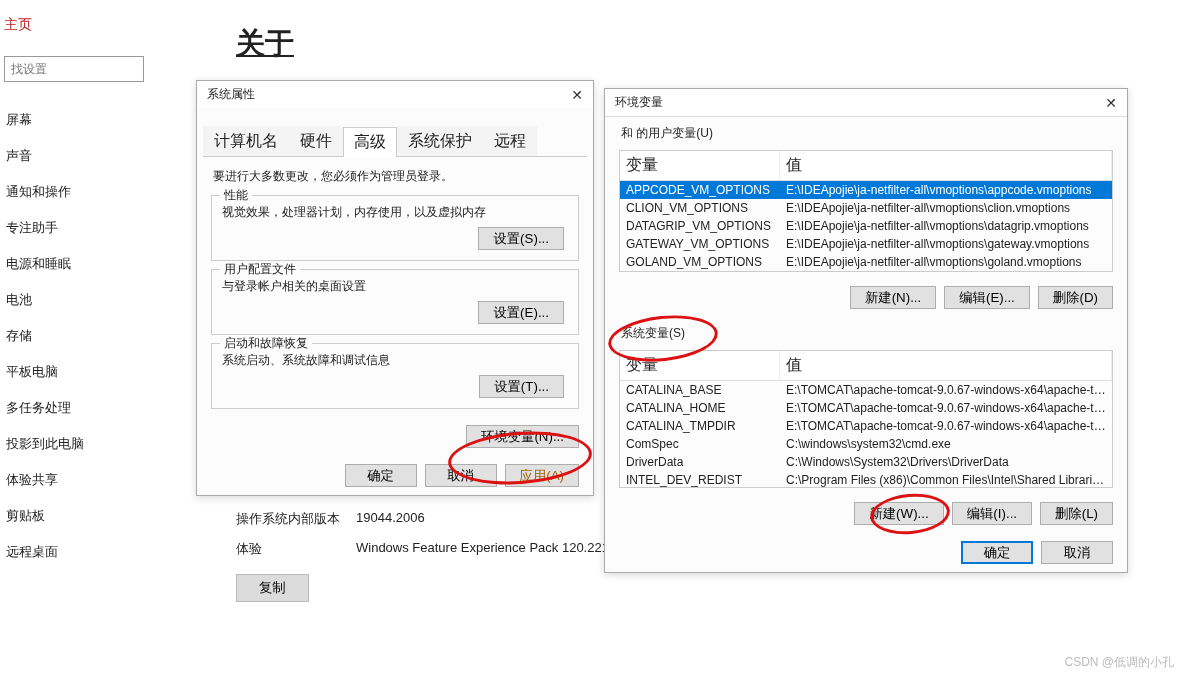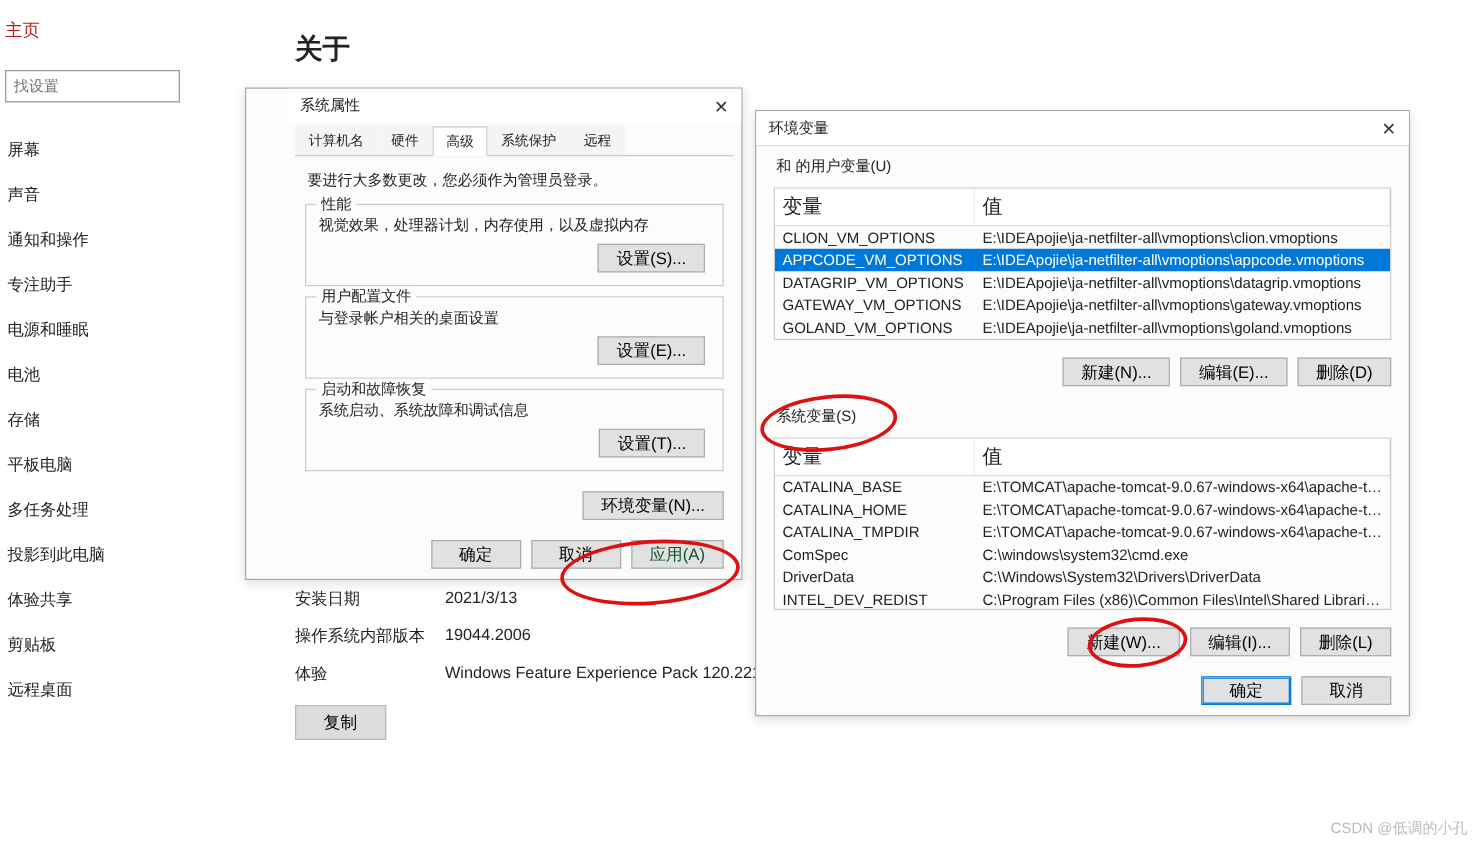--- a/index.html
+++ b/index.html
@@ -5,40 +5,40 @@
   *{box-sizing:border-box;margin:0;padding:0;font-family:"Microsoft YaHei",Segoe UI,sans-serif;}
   body{width:1184px;height:675px;overflow:hidden;background:#fff;font-size:12px;color:#222;position:relative;}
   
   .settings{position:absolute;inset:0;display:flex;}
   .sidebar{width:200px;padding:10px 0;border-right:none;}
   .hlnk{color:#b91c1c;padding:6px 0 18px 4px;cursor:pointer;font-size:14px;}
   .search{margin:4px 4px 20px 4px;}
   .search input{width:140px;height:26px;border:1px solid #999;padding:2px 6px;font-size:12px;}
   .nav li{list-style:none;padding:9px 6px;cursor:pointer;font-size:13px;}
   .content{flex:1;padding:24px 36px;}
-  .content h1{font-size:22px;font-weight:600;margin-bottom:20px;}
+  .content h1{font-size:29px;font-weight:600;margin-bottom:20px;text-decoration:underline;}
   .infolist{margin-top:350px;font-size:13px;}
   .infolist .row{display:flex;padding:6px 0;}
   .infolist .lab{width:120px;color:#222;}
   .copybtn{margin-top:10px;height:28px;padding:0 22px;background:#dcdcdc;border:1px solid #bbb;cursor:pointer;}
   .wm{position:absolute;bottom:4px;right:10px;font-size:12px;color:#bbb;}
   
   .dlg{position:absolute;background:#fcfcfc;border:1px solid #aaa;box-shadow:0 2px 8px rgba(0,0,0,.15);font-size:12px;}
   .dlg .title{padding:5px 10px;display:flex;align-items:center;justify-content:space-between;background:#fff;}
   .dlg .close{font-size:14px;cursor:pointer;color:#333;}
   .group{border:1px solid #ccc;margin:8px 14px;padding:8px 10px 6px;position:relative;}
   .group>.gt{position:absolute;top:-9px;left:8px;background:#fcfcfc;padding:0 4px;}
   .btn{height:23px;padding:0 14px;background:#e1e1e1;border:1px solid #adadad;cursor:pointer;min-width:72px;}
   .btn.def{border:1px solid #0078d7;box-shadow:inset 0 0 0 1px #0078d7;}
-  .btn:disabled{color:#14532d;}
+  .btn:disabled{color:#a16207;}
   .btnrow{display:flex;justify-content:flex-end;gap:8px;padding:8px 14px;}
   
-  .sysprop{left:196px;top:70px;width:398px;padding-left:33px;}
+  .sysprop{left:196px;top:80px;width:398px;}
   .tabs{display:flex;border-bottom:1px solid #ccc;margin:2px 6px 0;}
-  .tabs span{padding:4px 10px;border:1px solid transparent;border-bottom:none;margin-right:0px;background:#f4f4f4;cursor:pointer;font-size:11px;}
+  .tabs span{padding:4px 10px;border:1px solid transparent;border-bottom:none;margin-right:0px;background:#f4f4f4;cursor:pointer;font-size:16px;margin-top:16px;}
   .tabs span.act{background:#fff;border-color:#ccc;position:relative;top:1px;}
   .txt{padding:10px 16px 2px;line-height:1.5;}
   .gbtn{float:right;margin:6px 4px 4px;}
   
   .env{left:604px;top:88px;width:524px;}
   .env .title{border-bottom:1px solid #ddd;}
   .tablebox{border:1px solid #ccc;margin:6px 14px;}
   .thead{display:flex;background:#fff;border-bottom:1px solid #ddd;}
   .thead span{padding:4px 6px;border-right:1px solid #eee;font-size:16px;}
   .thead span:first-child{width:160px;}
@@ -152,27 +152,27 @@
     <span>环境变量</span>
     <span class="close">✕</span>
   </div>
   <div class="secHdr">和 的用户变量(U)</div>
   <div class="tablebox">
     <div class="thead">
         <span>变量</span>
         <span>值</span>
       </div>
     <div class="tbody" id="urows">
-        <div class="trow">
-          <span>CLION_VM_OPTIONS</span>
-          <span>E:\IDEApojie\ja-netfilter-all\vmoptions\clion.vmoptions</span>
-        </div>
         <div class="trow sel">
           <span>APPCODE_VM_OPTIONS</span>
           <span>E:\IDEApojie\ja-netfilter-all\vmoptions\appcode.vmoptions</span>
+        </div>
+        <div class="trow">
+          <span>CLION_VM_OPTIONS</span>
+          <span>E:\IDEApojie\ja-netfilter-all\vmoptions\clion.vmoptions</span>
         </div>
         <div class="trow">
           <span>DATAGRIP_VM_OPTIONS</span>
           <span>E:\IDEApojie\ja-netfilter-all\vmoptions\datagrip.vmoptions</span>
         </div>
         <div class="trow">
           <span>GATEWAY_VM_OPTIONS</span>
           <span>E:\IDEApojie\ja-netfilter-all\vmoptions\gateway.vmoptions</span>
         </div>
         <div class="trow">

